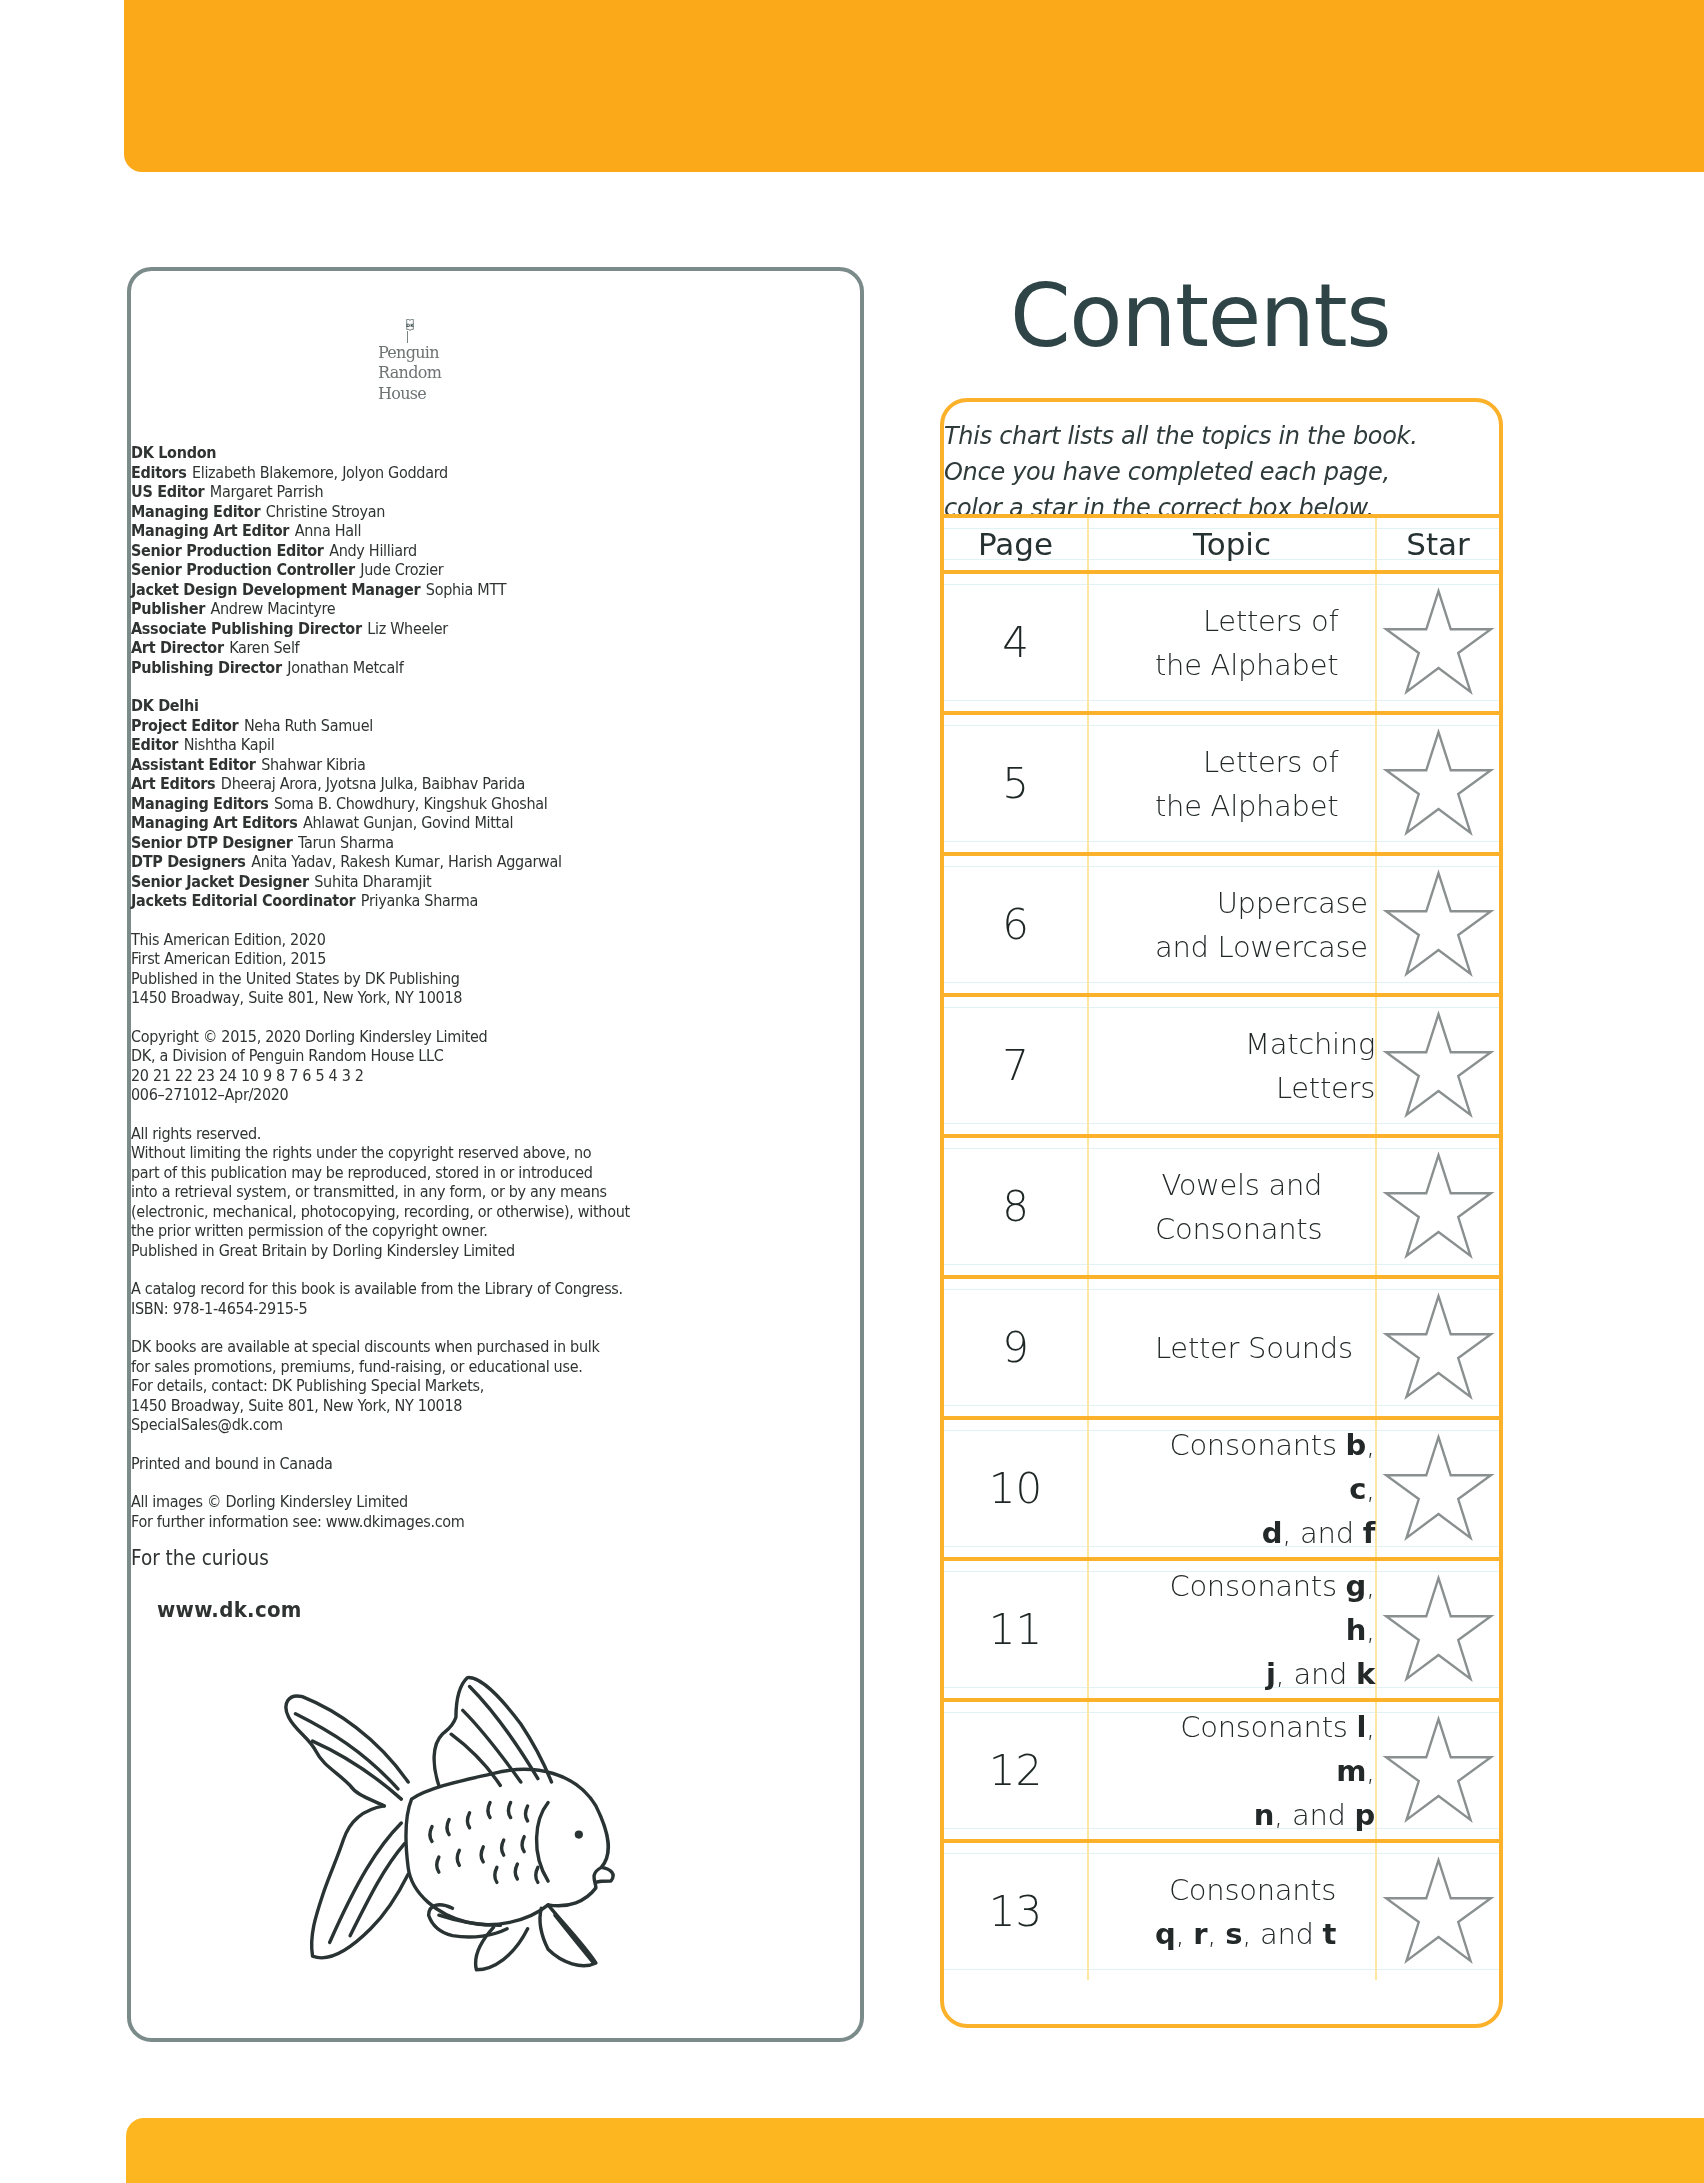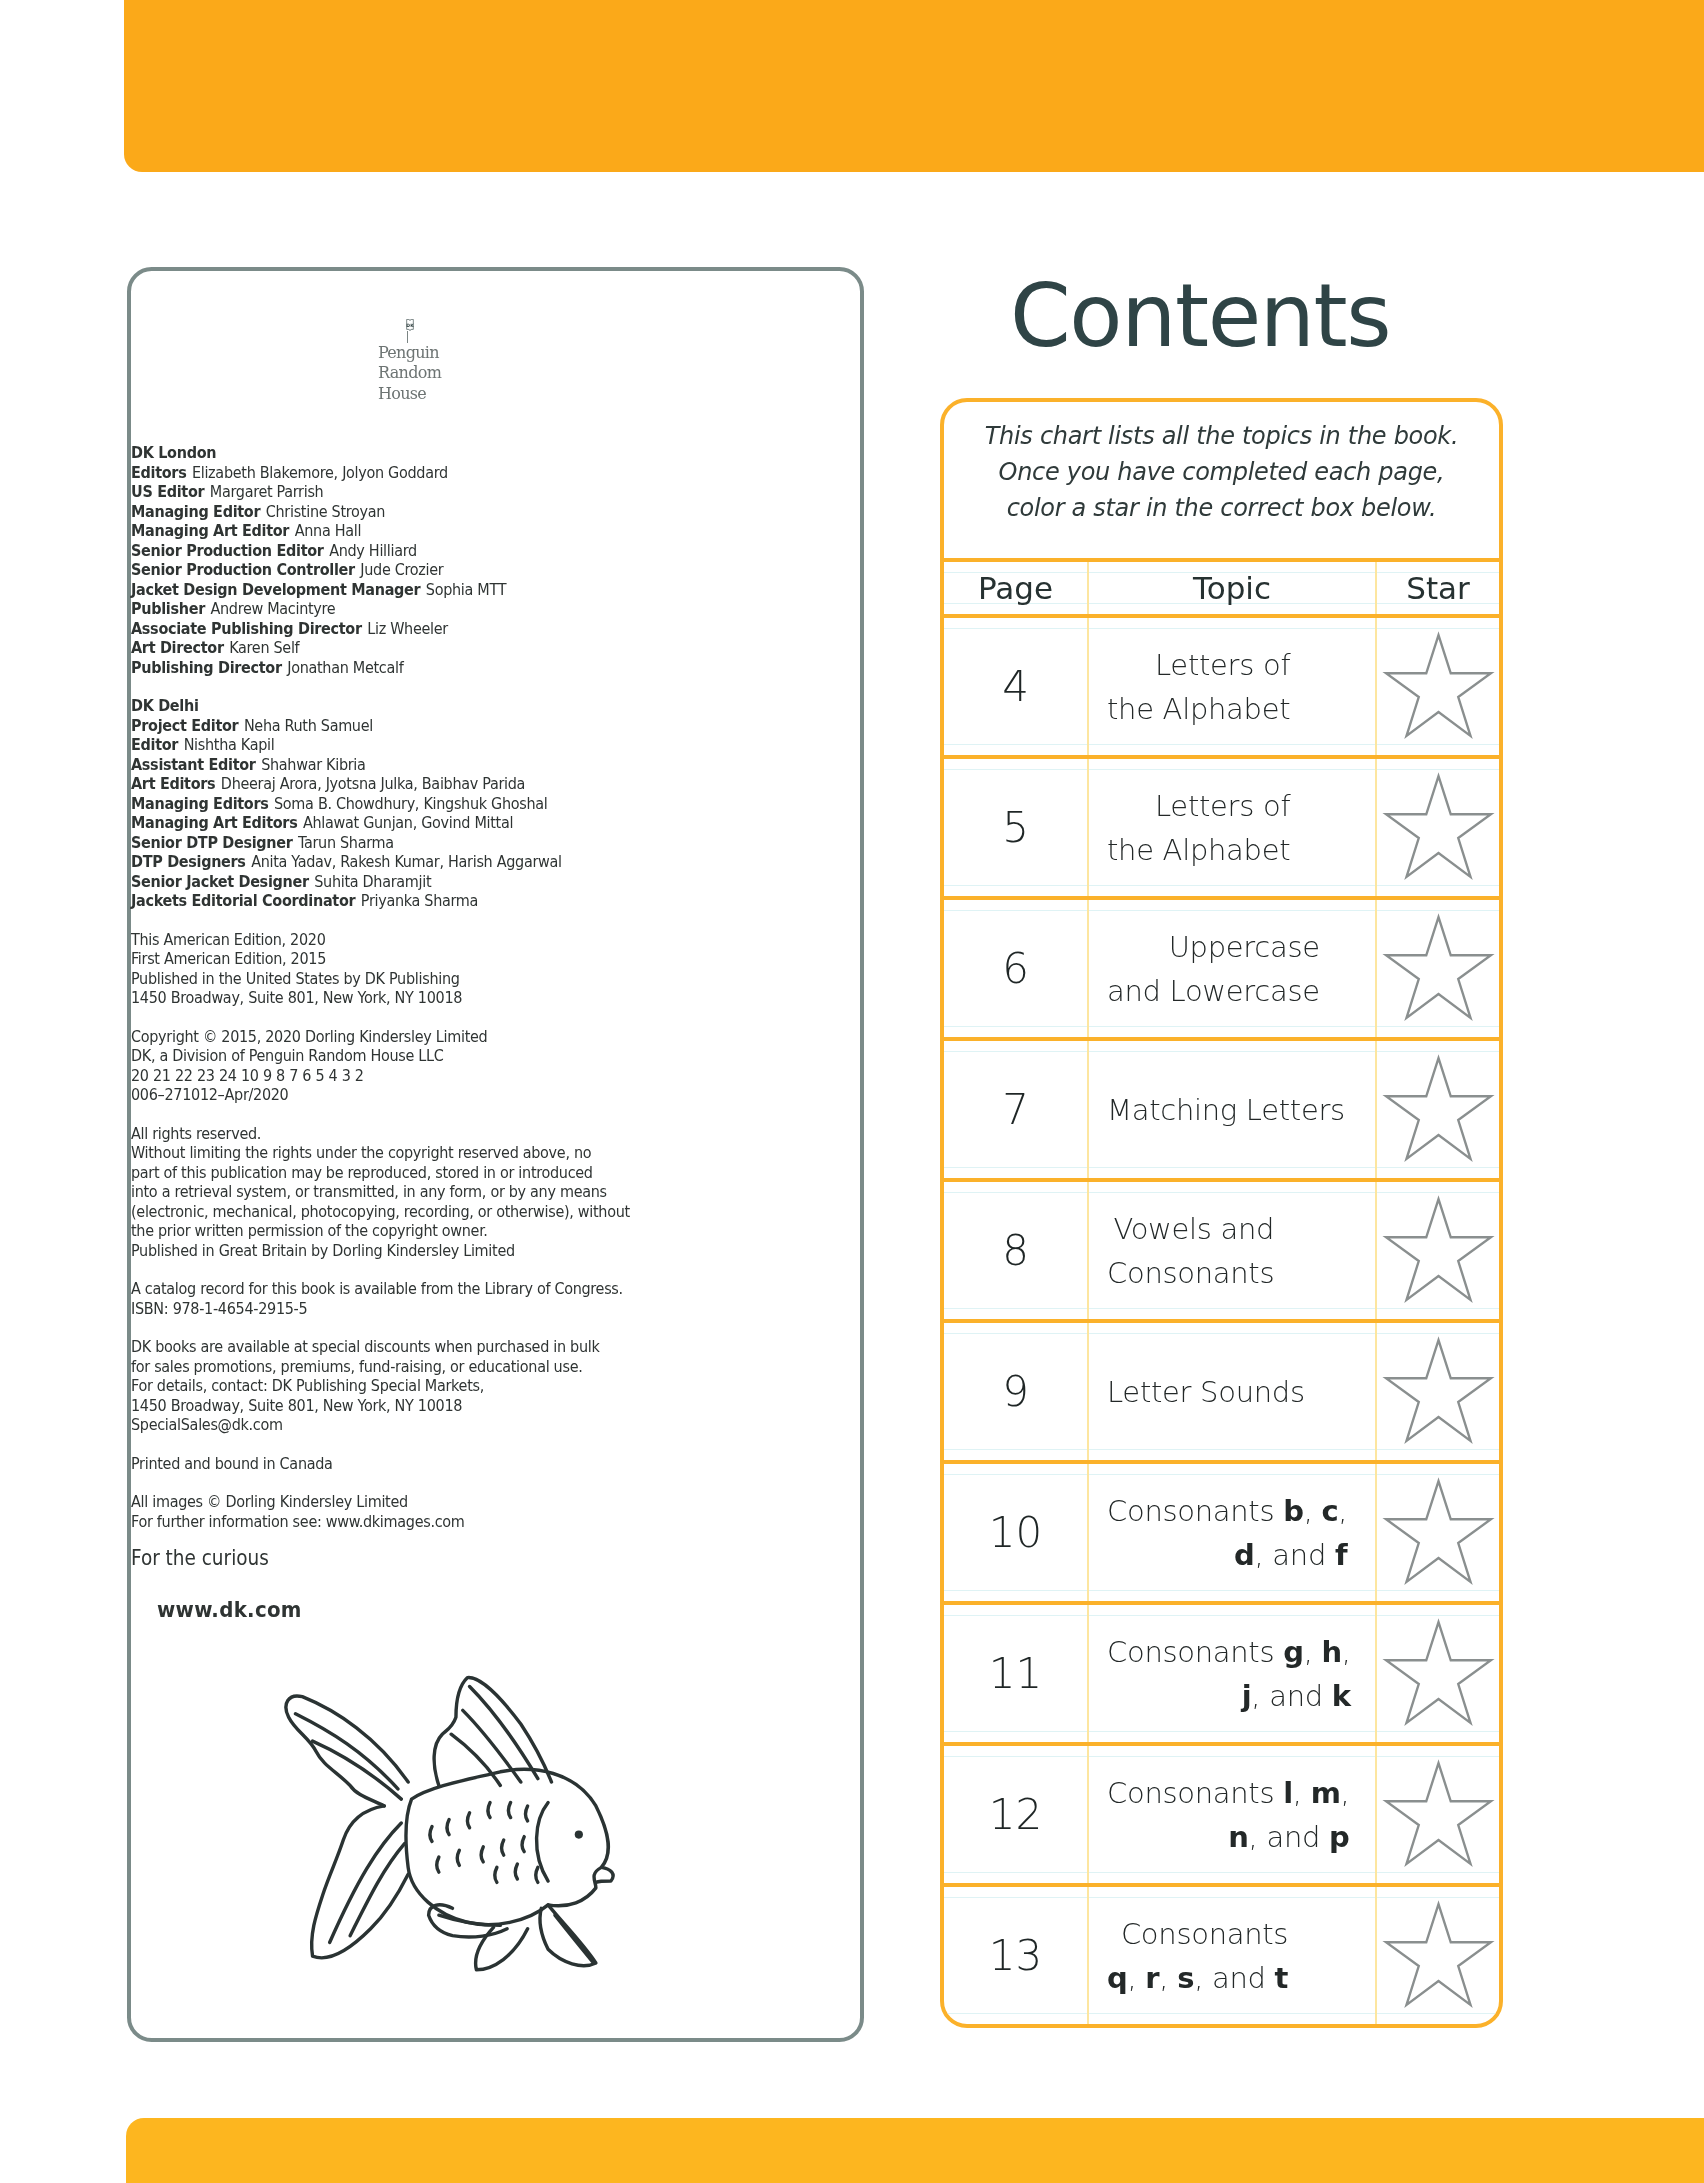--- a/index.html
+++ b/index.html
@@ -40,38 +40,38 @@
   
   .contents-title {
     position: absolute; left: 1010px; top: 268px; font-size: 87px; font-weight: normal;
     color: #2f4446; font-family: "DejaVu Sans", sans-serif; letter-spacing: -1.4px; line-height: 96px;
   }
   .chart {
     position: absolute; left: 940px; top: 398px; width: 563px; height: 1630px;
     border: 4.1px solid #fbb12a; border-radius: 27px; box-sizing: border-box; overflow: hidden;
   }
   .intro {
-    height: 156px; box-sizing: border-box; padding-top: 16.4px;
-    text-align: center; color: #2f3a3a; font-size: 24px; line-height: 36px;
+    height: 112px; box-sizing: border-box; padding-top: 16.4px;
+    color: #2f3a3a; font-size: 24px; line-height: 36px;
     font-style: italic; font-family: "DejaVu Sans", sans-serif; letter-spacing: -0.3px;
   }
   .table { position: relative; text-align: right; }
   .row {
     display: grid; grid-template-columns: 145px 288px 1fr; border-top: 4.1px solid #fbb12a;
     background:
       linear-gradient(#dff3f5, #dff3f5) 0 9.6px / 100% 1.4px no-repeat,
       linear-gradient(#dff3f5, #dff3f5) 0 calc(100% - 9.6px) / 100% 1.4px no-repeat;
   }
   .row.header { height: 56px; box-sizing: border-box; }
   .row.body { height: 141px; box-sizing: border-box; }
   .cell { border-right: 2.1px solid #fde6a0; display: flex; align-items: center; box-sizing: border-box; }
   .cell:last-child { border-right: none; }
   .header .cell { justify-content: center; font-size: 31px; color: #263131; font-family: "DejaVu Sans", sans-serif; }
   .page-num { justify-content: center; font-size: 42px; color: #1f2626; font-weight: 200; font-family: "DejaVu Sans", sans-serif; }
-  .topic { padding-left: 18px; font-size: 29px; line-height: 44px; color: #232828; font-family: "DejaVu Sans", sans-serif; letter-spacing: -0.3px; font-weight: 300; }
+  .topic { padding-left: 26px; font-size: 29px; line-height: 44px; color: #232828; font-family: "DejaVu Sans", sans-serif; letter-spacing: -0.3px; font-weight: 300; margin-left: 40px; }
   .topic b { font-weight: bold; }
   .star-cell { justify-content: center; }
   .star { width: 113px; height: 109px; }
 </style>
 </head>
 <body>
 
 <div class="orange-bar bar-top"></div>
 <div class="orange-bar bar-bottom"></div>
 

